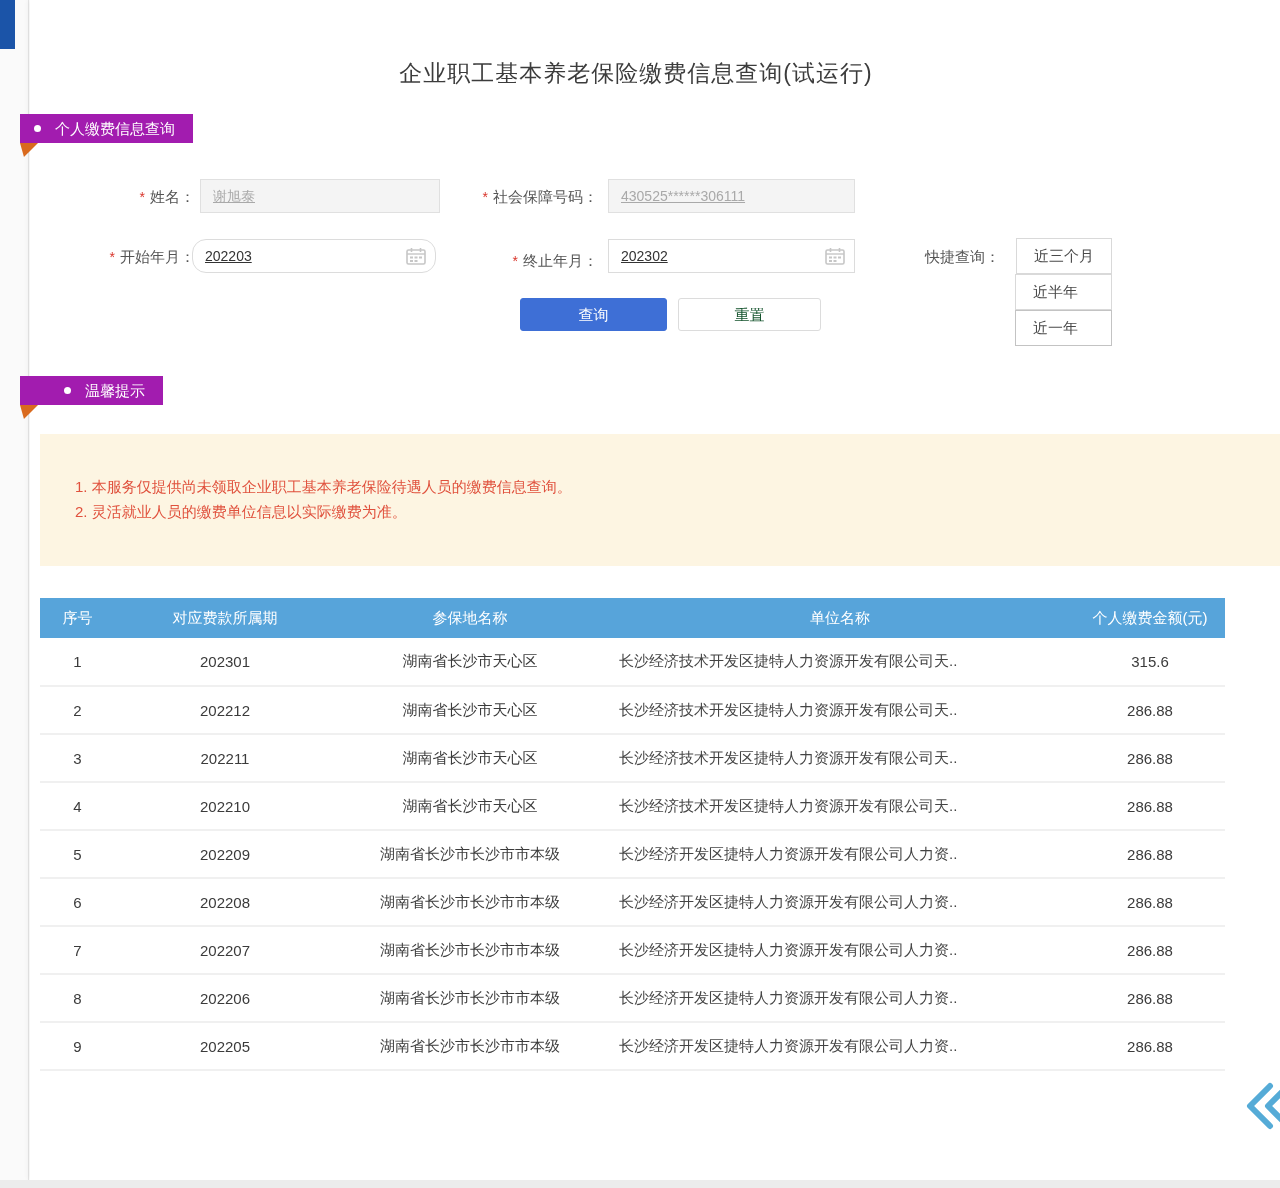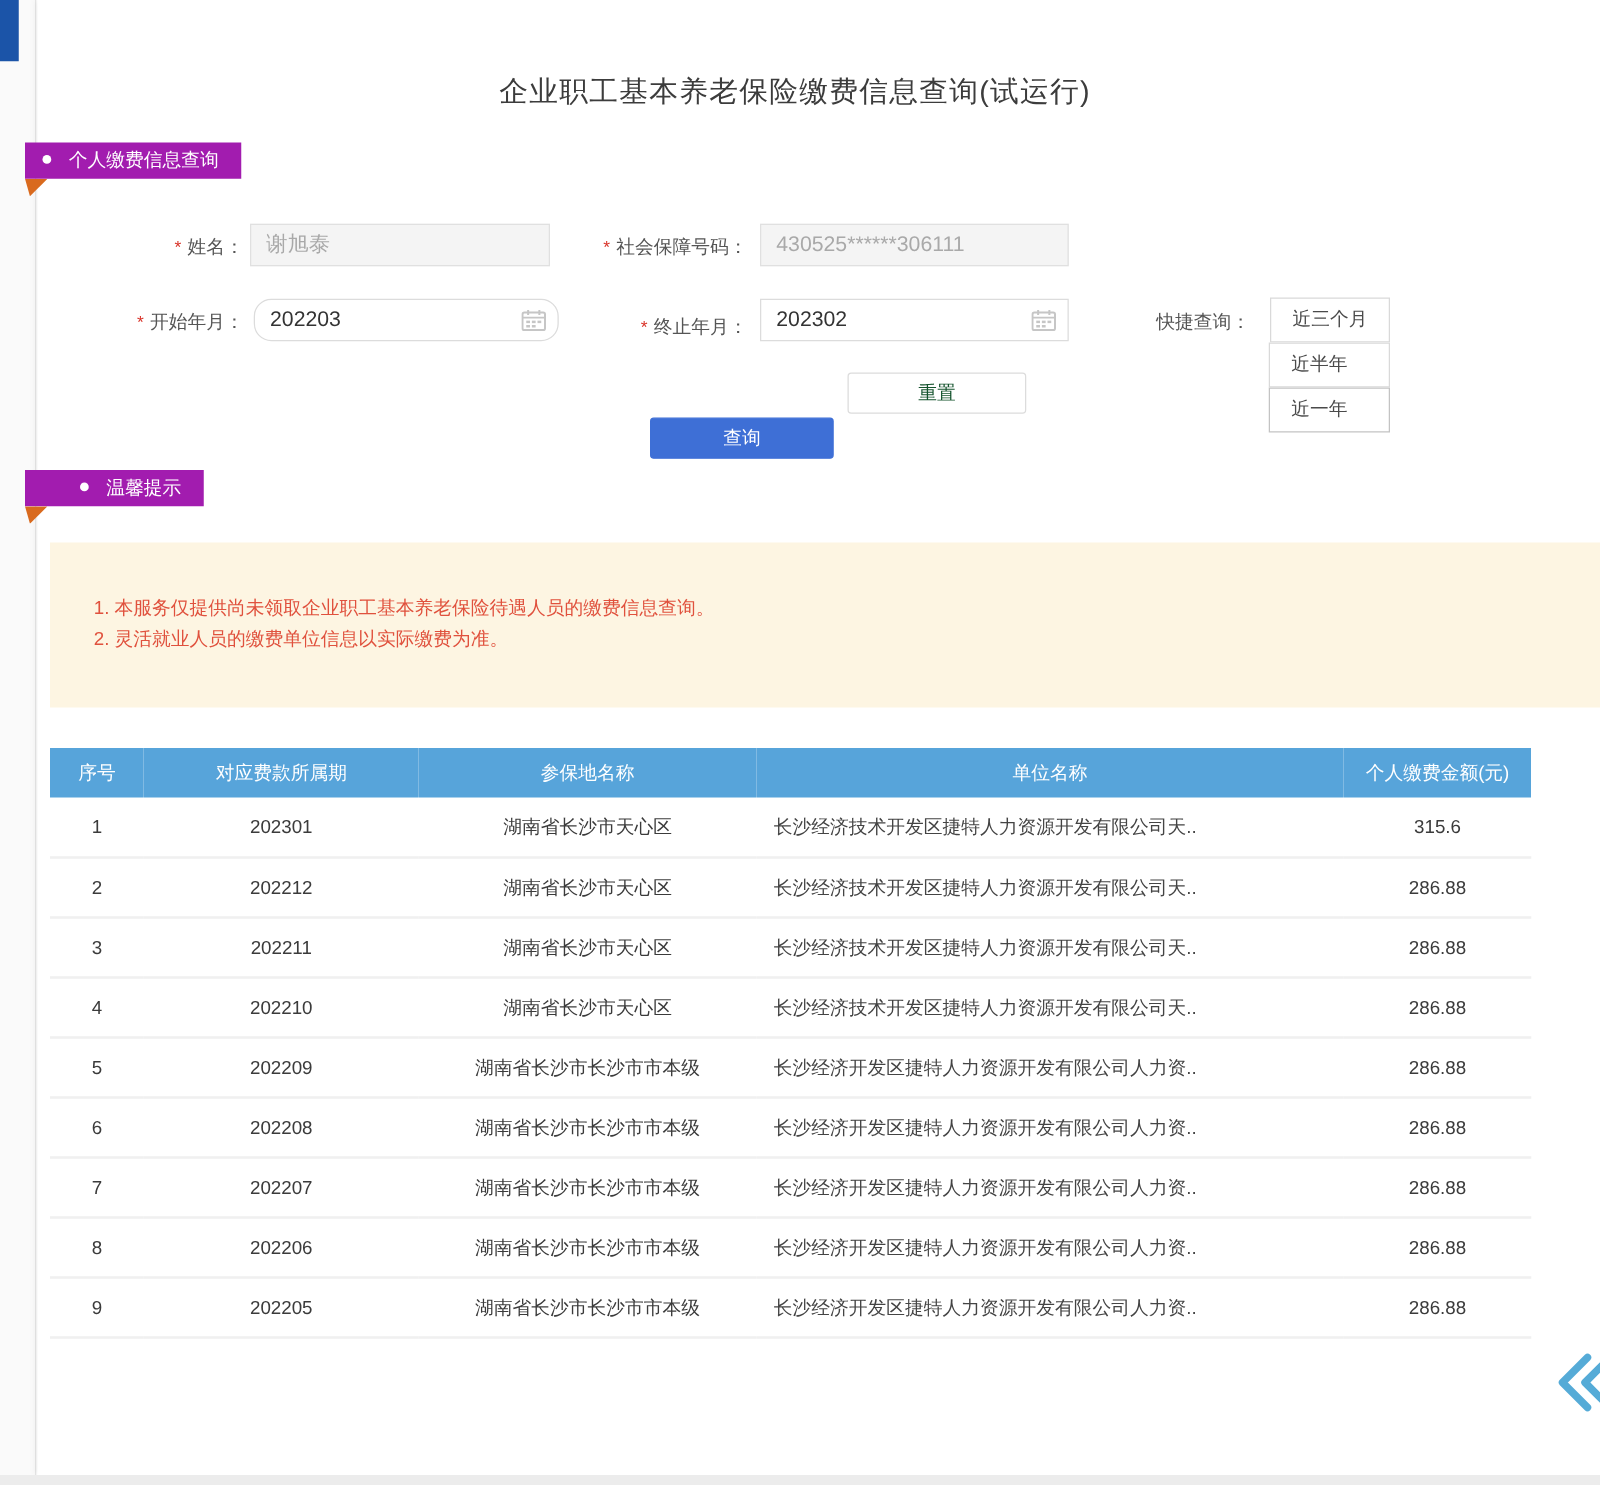--- a/index.html
+++ b/index.html
@@ -47,22 +47,22 @@
   .ribbon-query { top:114px; }
   .ribbon-tips  { top:376px;padding-left:44px; }
   
   .form-label {
     position:absolute; font-size:15px; color:#555; text-align:right;
     white-space:nowrap;
   }
   .req { color:#d9352b; margin-right:5px; font-size:14px; }
   .field {
     position:absolute; height:34px; border:1px solid #dcdcdc;
-    background:#ffffff; font-size:17px; color:#333;
-    line-height:32px; padding:0 12px;
+    background:#ffffff; font-size:14px; color:#333;
+    line-height:32px; padding:0 12px;text-decoration:underline;
   }
   .field.disabled { background:#f4f4f4; color:#a9a9a9; border-color:#e0e0e0; }
   .field .cal {
     position:absolute; right:9px; top:7px; width:20px; height:18px;
   }
   .quick-label { position:absolute; font-size:15px; color:#555; }
   .quick-group { position:absolute; display:flex;flex-direction:column; }
   .quick-btn {
     height:36px; line-height:34px; padding:0 17px; background:#ffffff;
     border:1px solid #d9d9d9; font-size:15px; color:#4a4a4a;
@@ -125,21 +125,21 @@
   <span class="fold"></span>
 </div>
 
 <div class="form-label" style="left:60px;top:188px;width:135px;"><span class="req">*</span><span>姓名：</span></div>
 <div class="field disabled" style="left:200px;top:179px;width:240px;"><span>谢旭泰</span></div>
 
 <div class="form-label" style="left:450px;top:188px;width:148px;"><span class="req">*</span><span>社会保障号码：</span></div>
 <div class="field disabled" style="left:608px;top:179px;width:247px;"><span>430525******306111</span></div>
 
 <div class="form-label" style="left:60px;top:248px;width:135px;"><span class="req">*</span><span>开始年月：</span></div>
-<div class="field" style="left:203px;top:239px;width:244px;border-radius:14px;">
+<div class="field" style="left:192px;top:239px;width:244px;border-radius:14px;">
   <span>202203</span>
   <svg class="cal" viewBox="0 0 20 18">
     <rect x="1" y="3" width="18" height="14" rx="1.5" fill="none" stroke="#c6c6c6" stroke-width="1.6"></rect>
     <line x1="5.5" y1="1" x2="5.5" y2="5" stroke="#c6c6c6" stroke-width="1.6"></line>
     <line x1="14.5" y1="1" x2="14.5" y2="5" stroke="#c6c6c6" stroke-width="1.6"></line>
     <line x1="1" y1="7" x2="19" y2="7" stroke="#c6c6c6" stroke-width="1.4"></line>
     <g fill="#c6c6c6">
         <rect x="4" y="9.5" width="3" height="2"></rect>
         <rect x="8.5" y="9.5" width="3" height="2"></rect>
         <rect x="13" y="9.5" width="3" height="2"></rect>
@@ -167,21 +167,21 @@
   </svg>
 </div>
 
 <div class="quick-label" style="left:925px;top:248px;">快捷查询：</div>
 <div class="quick-group" style="left:1016px;top:238px;">
   <div class="quick-btn">近三个月</div>
   <div class="quick-btn">近半年</div>
   <div class="quick-btn last">近一年</div>
 </div>
 
-<div class="btn btn-primary" style="left:520px;top:298px;width:147px;margin-top:36px;">查询</div>
+<div class="btn btn-primary" style="left:520px;top:298px;width:147px;">查询</div>
 <div class="btn btn-plain" style="left:678px;top:298px;width:143px;">重置</div>
 
 <div class="ribbon ribbon-tips">
   <span class="dot"></span><span>温馨提示</span>
   <span class="fold"></span>
 </div>
 
 <div class="notice">
   <div>1. 本服务仅提供尚未领取企业职工基本养老保险待遇人员的缴费信息查询。</div>
   <div>2. 灵活就业人员的缴费单位信息以实际缴费为准。</div>

